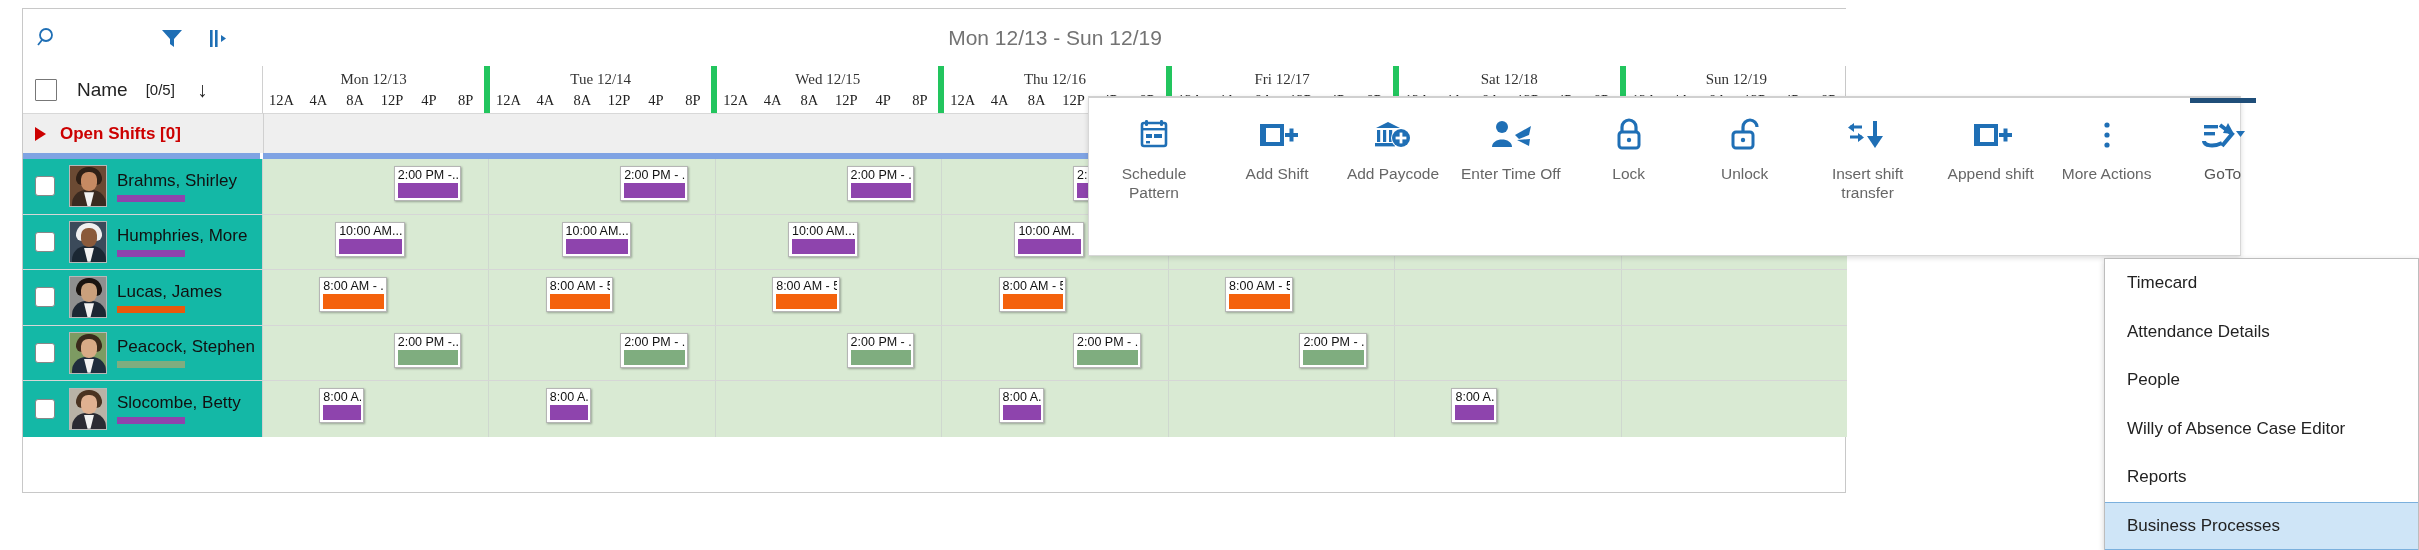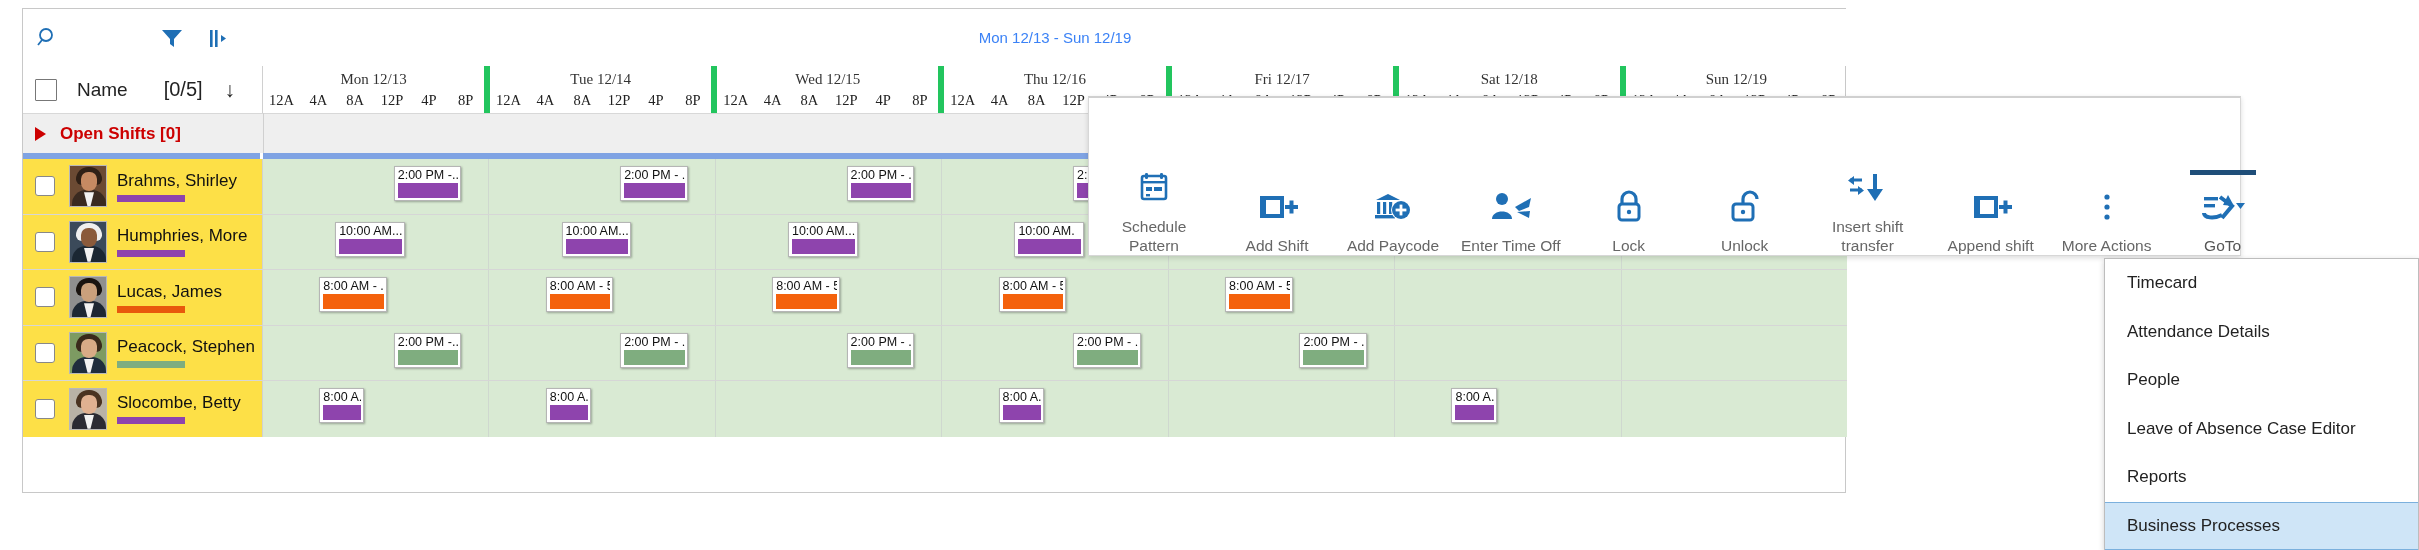--- a/index.html
+++ b/index.html
@@ -4,32 +4,32 @@
 <style>
   html,body{margin:0;padding:0;background:#ffffff;}
   body{width:2419px;height:550px;overflow:hidden;font-family:"Liberation Sans",sans-serif;-webkit-font-smoothing:antialiased;}
   .app{position:relative;width:2419px;height:550px;}
 
   
   .panel{position:absolute;left:22px;top:8px;width:1824px;height:485px;border:1px solid #c8c8c8;background:#fff;box-sizing:border-box;}
 
   
   .topband{position:absolute;left:0;top:0;width:1824px;height:57px;background:#fff;box-sizing:border-box;}
-  .title-range{position:absolute;left:240px;top:0;width:1584px;height:57px;display:flex;align-items:center;justify-content:center;font-size:15px;color:#3b82f6;letter-spacing:0px;}
+  .title-range{position:absolute;left:240px;top:0;width:1584px;height:57px;display:flex;align-items:center;justify-content:center;font-size:21px;color:#737373;letter-spacing:0px;}
   .toolicons{position:absolute;left:0;top:0;width:240px;height:57px;}
   .ti{position:absolute;top:14px;width:30px;height:30px;cursor:pointer;}
   .ti.search{left:10px;}
   .ti.filter{left:134px;}
   .ti.cols{left:180px;}
 
   
   .namehdr{position:absolute;left:0;top:57px;width:240px;height:47px;border-right:1px solid #d0d0d0;box-sizing:border-box;display:flex;align-items:center;background:#fff;}
   .chk{width:22px;height:22px;border:1.5px solid #777;background:#fff;margin-left:12px;box-sizing:border-box;border-radius:1px;}
   .namehdr .nm{margin-left:20px;font-size:19px;color:#222;}
-  .namehdr .cnt{margin-left:36px;font-size:20px;color:#222;}
+  .namehdr .cnt{margin-left:18px;font-size:15px;color:#222;}
   .namehdr .sortarrow{margin-left:22px;font-size:21px;color:#222;line-height:1;}
 
   
   .dayhdr{position:absolute;left:240px;top:57px;width:1584px;height:47px;display:flex;box-sizing:border-box;font-family:Liberation Serif, serif;}
   .daycol{flex:1 1 0;border-left:6px solid #22c55e;box-sizing:border-box;display:flex;flex-direction:column;}
   .daycol:first-child{border-left:none;}
   .daylabel{height:22px;display:flex;align-items:flex-end;justify-content:center;font-size:15px;color:#333;padding-bottom:1px;}
   .ticks{height:25px;display:flex;align-items:center;justify-content:flex-end;}
   .ticks span{flex:1 1 0;text-align:center;font-size:14.5px;color:#222;}
 
@@ -40,21 +40,21 @@
   .openrow-divider{position:absolute;left:240px;top:104px;width:1px;height:40px;background:#d0d0d0;}
 
   
   .bluebar{position:absolute;left:0;top:144px;width:1824px;height:6px;background:#7fa3e3;}
   .bluebar .gap{position:absolute;top:0;width:3px;height:6px;background:#ffffff;}
 
   
   .body{position:absolute;left:0;top:150px;width:1824px;height:333px;}
   .row{position:relative;height:55.5px;box-sizing:border-box;border-bottom:1px solid #d6d6d6;display:flex;}
   .row:last-child{border-bottom:none;}
-  .namecell{width:240px;flex:0 0 240px;border-right:1px solid #d0d0d0;box-sizing:border-box;background:#fde047;display:flex;align-items:center;position:relative;}
+  .namecell{width:240px;flex:0 0 240px;border-right:1px solid #d0d0d0;box-sizing:border-box;background:#14b8a6;display:flex;align-items:center;position:relative;}
   .namecell .chk2{width:20px;height:20px;border:1.5px solid #888;border-radius:3px;background:#fff;margin-left:12px;box-sizing:border-box;}
   .avatar{width:38px;height:42px;margin-left:14px;border:1px solid #b8b8b8;box-sizing:border-box;background:#ccc;overflow:hidden;position:relative;flex:0 0 38px;}
   .av-bg{position:absolute;inset:0;}
   .av-hair{position:absolute;left:6px;top:1px;width:26px;height:18px;border-radius:13px 13px 6px 6px;}
   .av-face{position:absolute;left:11px;top:6px;width:16px;height:19px;border-radius:8px 8px 9px 9px;}
   .av-body{position:absolute;left:2px;bottom:0;width:34px;height:16px;border-radius:14px 14px 0 0;}
   .av-shirt{position:absolute;left:14px;bottom:0;width:10px;height:14px;background:#f2f2f2;clip-path:polygon(0 0,100% 0,65% 100%,35% 100%);}
   .nametext{margin-left:10px;display:flex;flex-direction:column;justify-content:center;}
   .nametext .n{font-size:17px;color:#111;line-height:1.15;}
   .nametext .bar{height:7px;width:68px;margin-top:4px;}
@@ -62,21 +62,21 @@
   .gcell{flex:1 1 0;border-left:1px solid #cfd8cf;box-sizing:border-box;position:relative;}
   .gcell:first-child{border-left:none;}
   .row .gridcells{background:#d9ead3;}
 
   
   .chip{position:absolute;background:#fff;border:1px solid #b5b5b5;box-shadow:1px 1px 2px rgba(0,0,0,.30);box-sizing:border-box;padding:1px 2px 2px 3px;}
   .chip .ctime{font-size:12.5px;color:#111;white-space:nowrap;line-height:14px;overflow:hidden;}
   .chip .cbar{height:15px;width:100%;margin-top:1px;}
 
   
-  .toolbar{position:absolute;left:1088px;top:96px;width:1153px;height:160px;background:#ffffff;border:1px solid #d7d7d7;border-top:2px solid #d0d0d0;box-shadow:0 2px 5px rgba(0,0,0,.14);box-sizing:border-box;display:flex;align-items:flex-end;padding-top:14px;}
+  .toolbar{position:absolute;left:1088px;top:96px;width:1153px;height:160px;background:#ffffff;border:1px solid #d7d7d7;border-top:2px solid #d0d0d0;box-shadow:0 2px 5px rgba(0,0,0,.14);box-sizing:border-box;display:flex;align-items:flex-start;padding-top:14px;}
   .tbtn{flex:0 0 auto;width:auto;min-width:96px;display:flex;flex-direction:column;align-items:center;cursor:pointer;padding:0 10px;}
   .tbtn .ico{height:46px;display:flex;align-items:center;justify-content:center;}
   .tbtn .lbl{margin-top:6px;font-size:15.5px;color:#666;text-align:center;line-height:19px;max-width:110px;}
   .tbtn.active .lbl{color:#555;}
   .tbtn.active{position:relative;}
   .tbtn.active::before{content:"";position:absolute;top:-14px;left:50%;transform:translateX(-50%);width:66px;height:5px;background:#1f4e79;}
 
   
   .menu{position:absolute;left:2104px;top:258px;width:315px;height:292px;background:#fff;border:1px solid #bdbdbd;box-shadow:0 2px 6px rgba(0,0,0,.18);box-sizing:border-box;}
   .mi{height:48.5px;display:flex;align-items:center;padding-left:22px;font-size:17px;color:#222;cursor:pointer;box-sizing:border-box;}
@@ -577,21 +577,21 @@
       <div class="mi">
         <span>Timecard</span>
       </div>
       <div class="mi">
         <span>Attendance Details</span>
       </div>
       <div class="mi">
         <span>People</span>
       </div>
       <div class="mi">
-        <span>Leave of Absence Case Editor</span>
+        <span>Willy of Absence Case Editor</span>
       </div>
       <div class="mi">
         <span>Reports</span>
       </div>
       <div class="mi sel">
         <span>Business Processes</span>
       </div>
     </div>
 
 </div>

